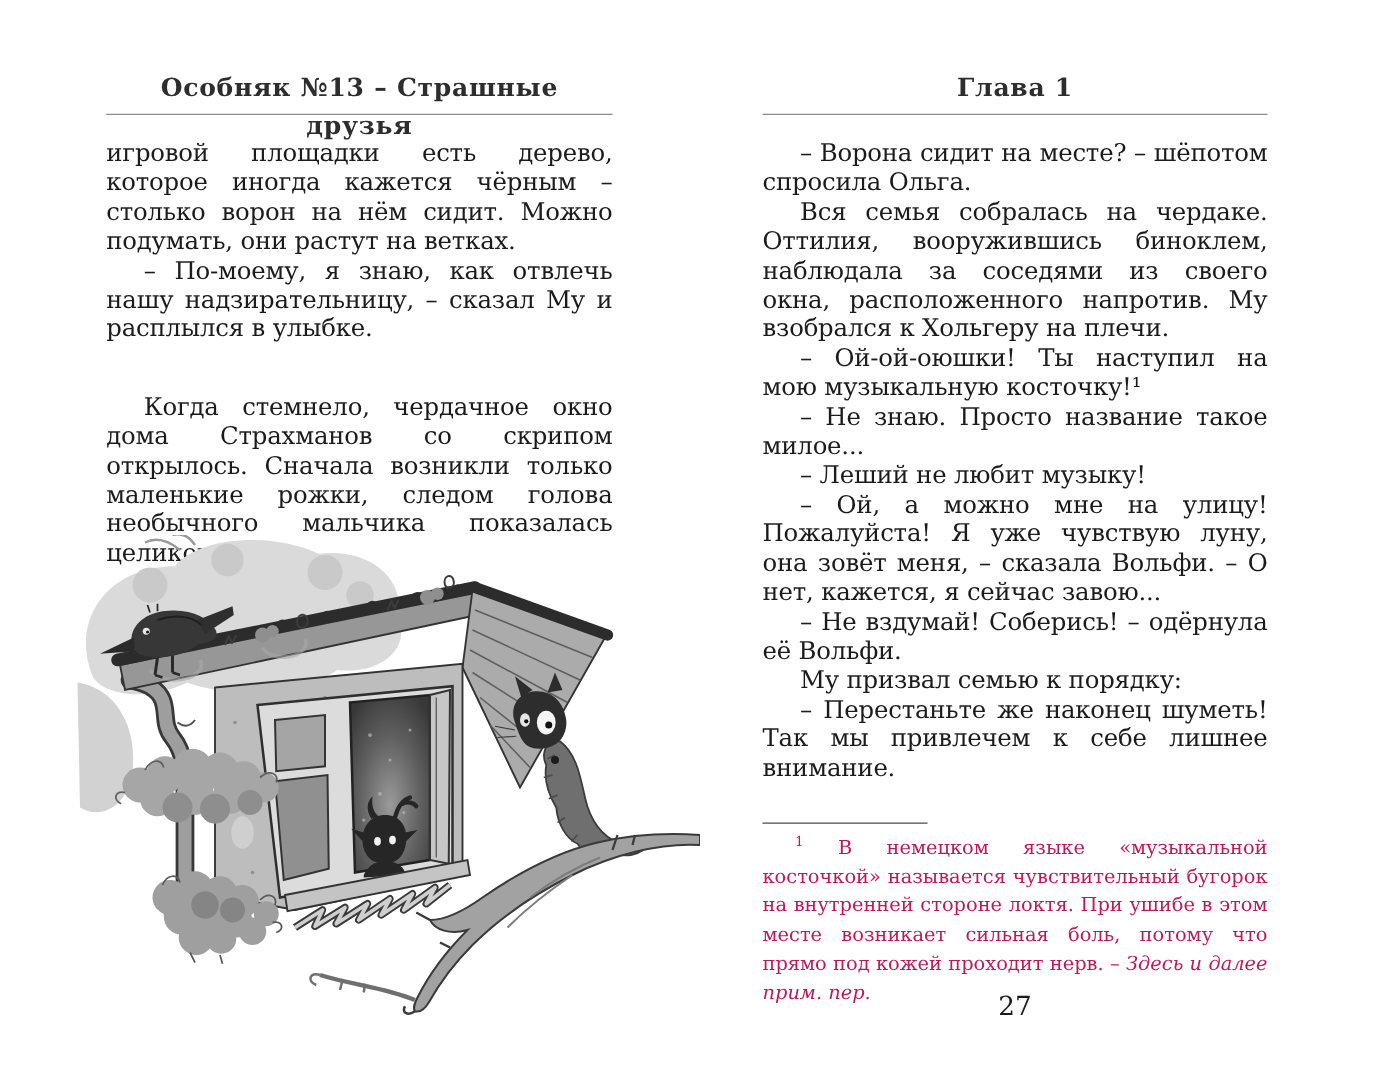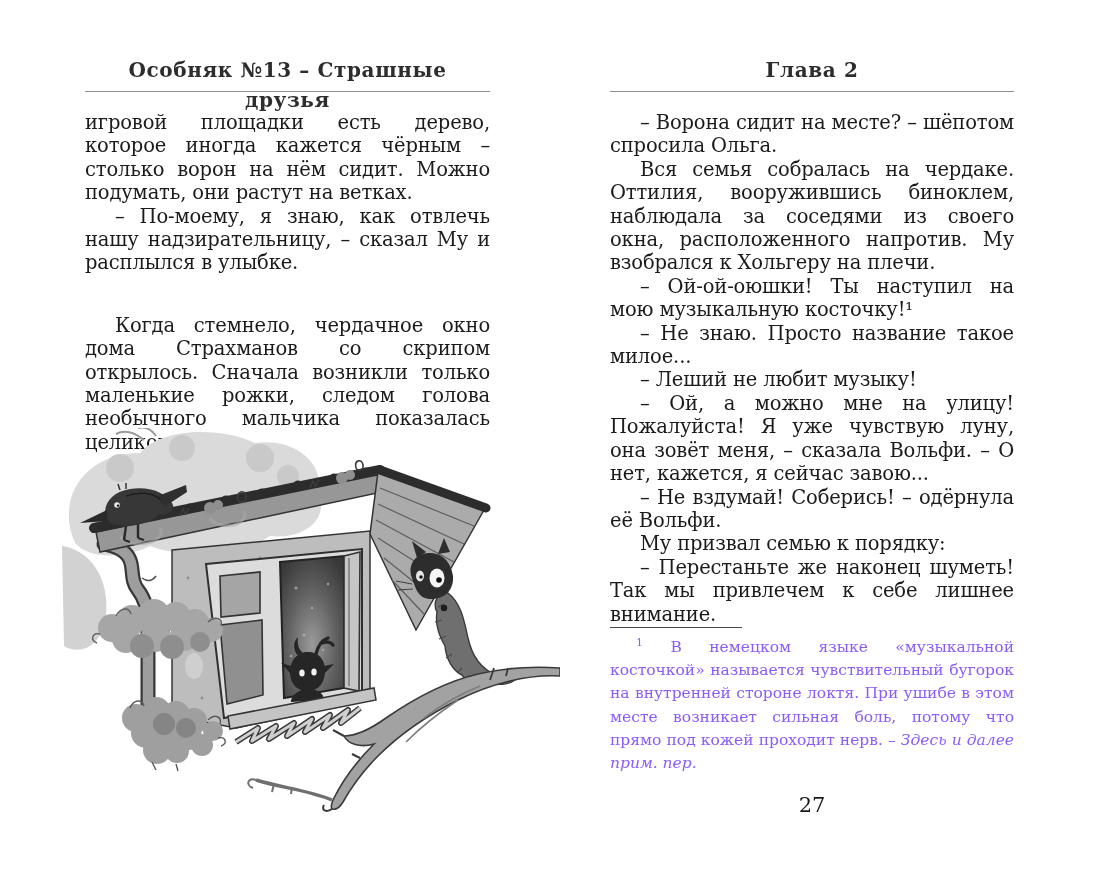--- a/index.html
+++ b/index.html
@@ -25,22 +25,22 @@
     text-align:justify;letter-spacing:-0.15px;
   }
   .body-text p{margin:0;text-indent:30px;}
   .body-text p.no-indent{text-indent:0;}
   .body-text p.scene-break{margin-top:39px;}
 
   .illustration{position:absolute;left:60px;top:428px;width:500px;height:400px;margin:0;}
   .illustration svg{display:block;width:100%;height:100%;}
 
   .footnote{
-    position:absolute;left:610px;top:627px;width:404px;
-    font-size:15.5px;line-height:23.2px;text-align:justify;color:#8b5cf6;
+    position:absolute;left:610px;top:658px;width:404px;
+    font-size:15.5px;line-height:23.2px;text-align:justify;color:#be185d;
   }
   .footnote-rule{width:132px;border-top:1.5px solid #4a4a4a;margin-bottom:8px;}
   .footnote p{margin:0;text-indent:26px;}
   .footnote sup{font-size:11px;line-height:0;}
   .footnote .fn-italic{font-style:italic;}
 
   .pagination{
     position:absolute;left:610px;top:790px;width:404px;height:30px;
     display:flex;align-items:center;justify-content:center;gap:16px;flex-direction:column;
   }
@@ -253,21 +253,21 @@
           <circle cx="104" cy="296" r="11"></circle>
             <circle cx="126" cy="300" r="10"></circle>
         </g>
         <path d="M70,280 c4,-9 12,-9 14,-2 M148,292 c7,-7 14,-3 12,4 M158,310 c8,-2 10,6 3,8 M92,334 l4,8 M116,336 l2,7" stroke="#5a5a5a" stroke-width="1.4" fill="none"></path>
       </g>
     </svg>
   </figure>
 
   <section class="page page-right">
     <header>
-      <div class="running-head">Глава 2</div>
+      <div class="running-head">Глава 1</div>
       <div class="head-rule"></div>
     </header>
     <div class="body-text">
       <p>– Ворона сидит на месте? – шёпотом спросила Ольга.</p>
       <p>Вся семья собралась на чердаке. Оттилия, вооружившись биноклем, наблюдала за соседями из своего окна, расположенного напротив. Му взобрался к Хольгеру на плечи.</p>
       <p>– Ой-ой-оюшки! Ты наступил на мою музыкальную косточку!¹</p>
       <p>– Не знаю. Просто название такое милое...</p>
       <p>– Леший не любит музыку!</p>
       <p>– Ой, а можно мне на улицу! Пожалуйста! Я уже чувствую луну, она зовёт меня, – сказала Вольфи. – О нет, кажется, я сейчас завою...</p>
       <p>– Не вздумай! Соберись! – одёрнула её Вольфи.</p>

